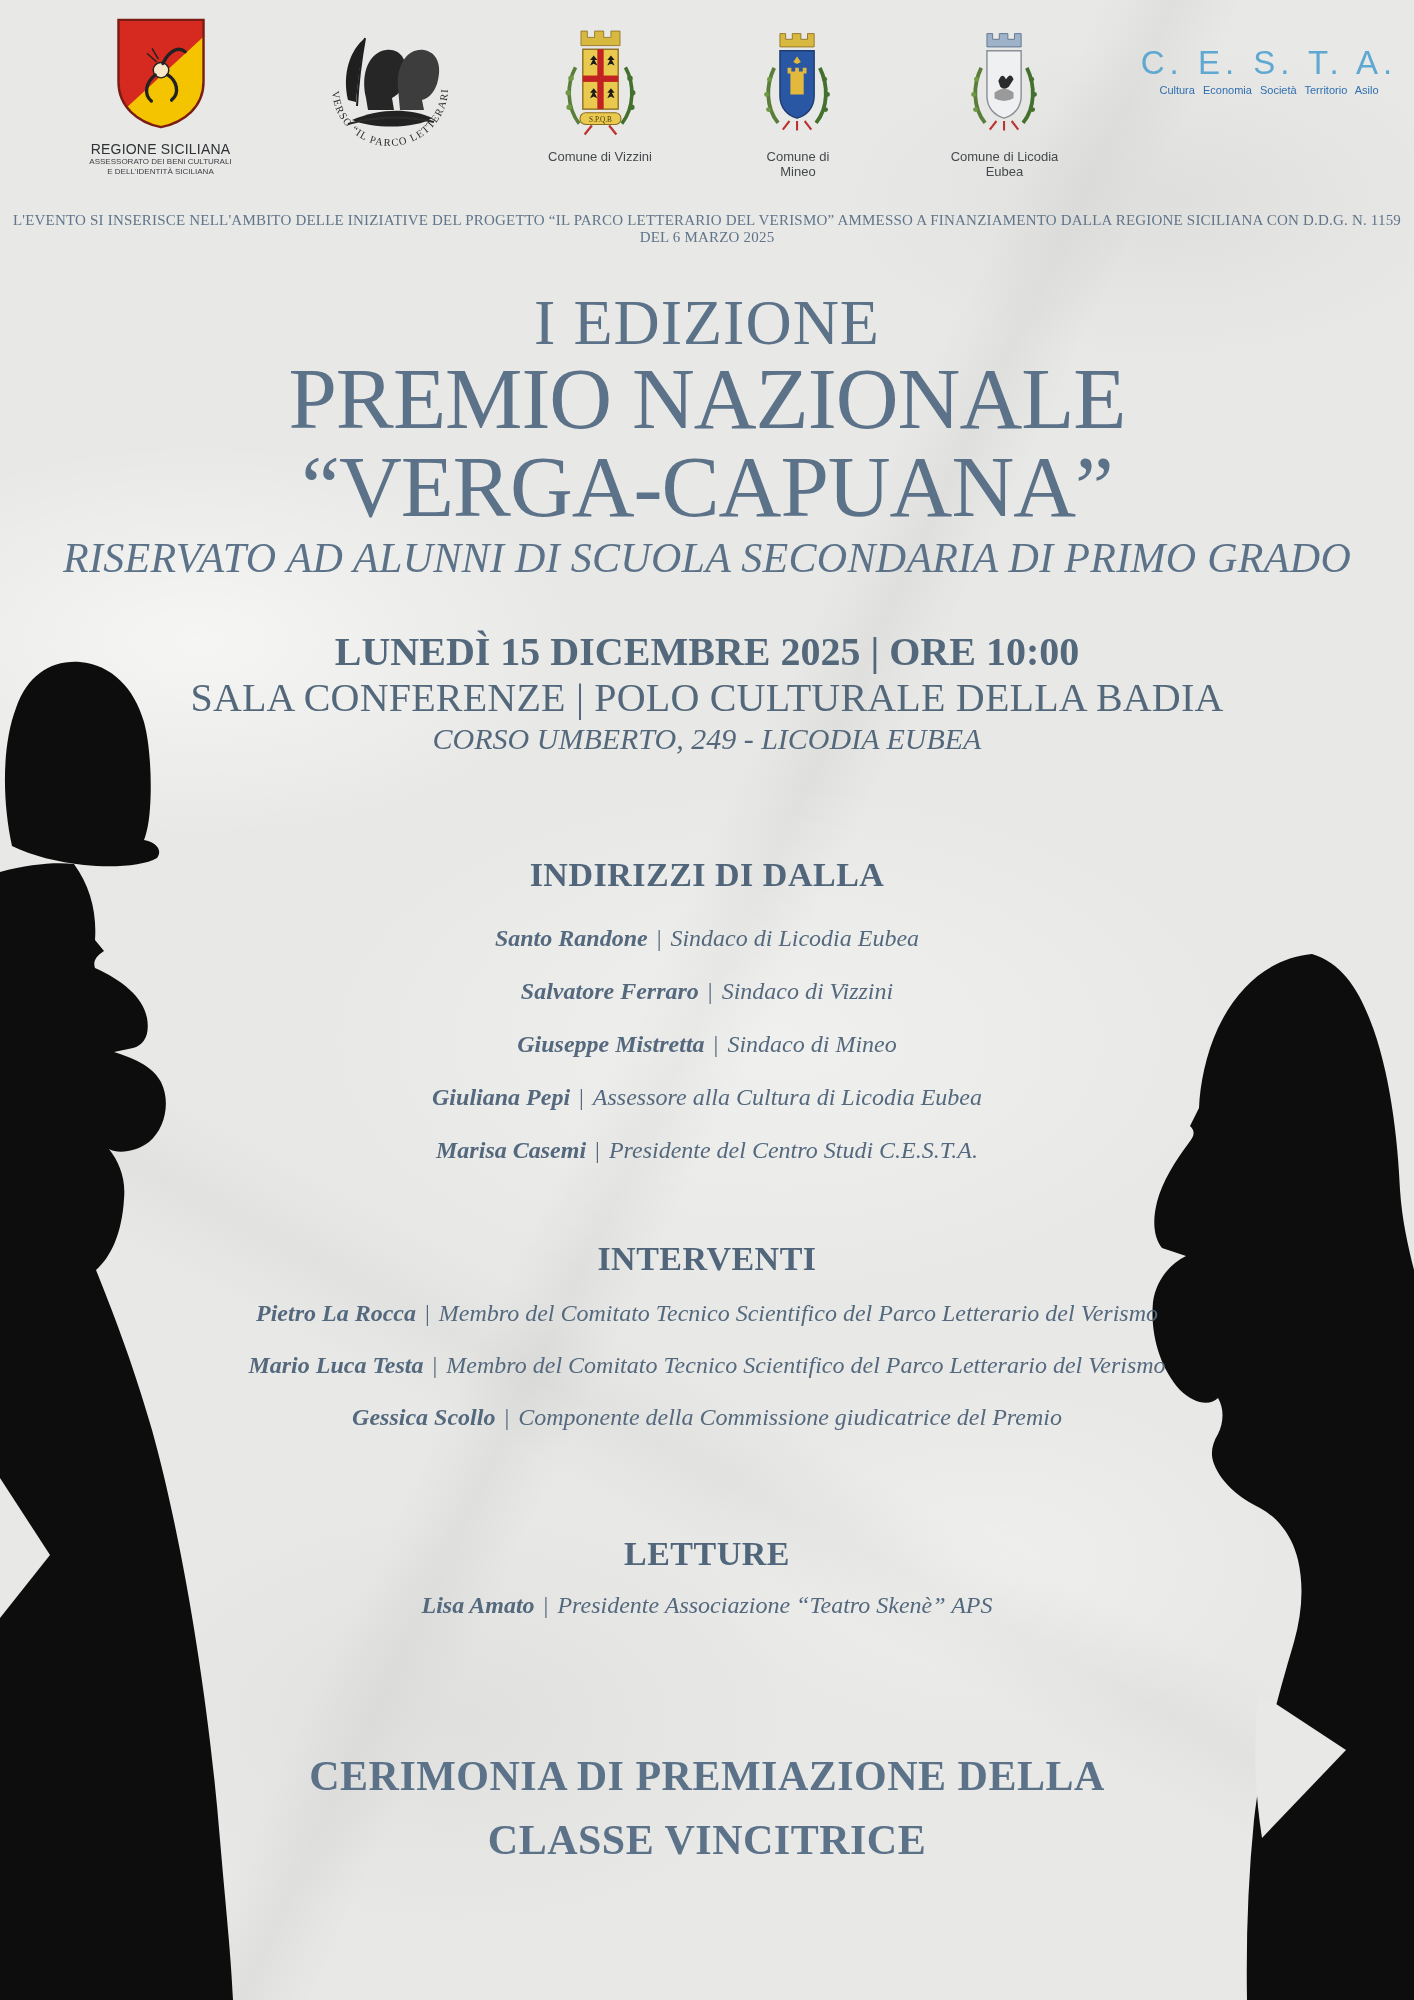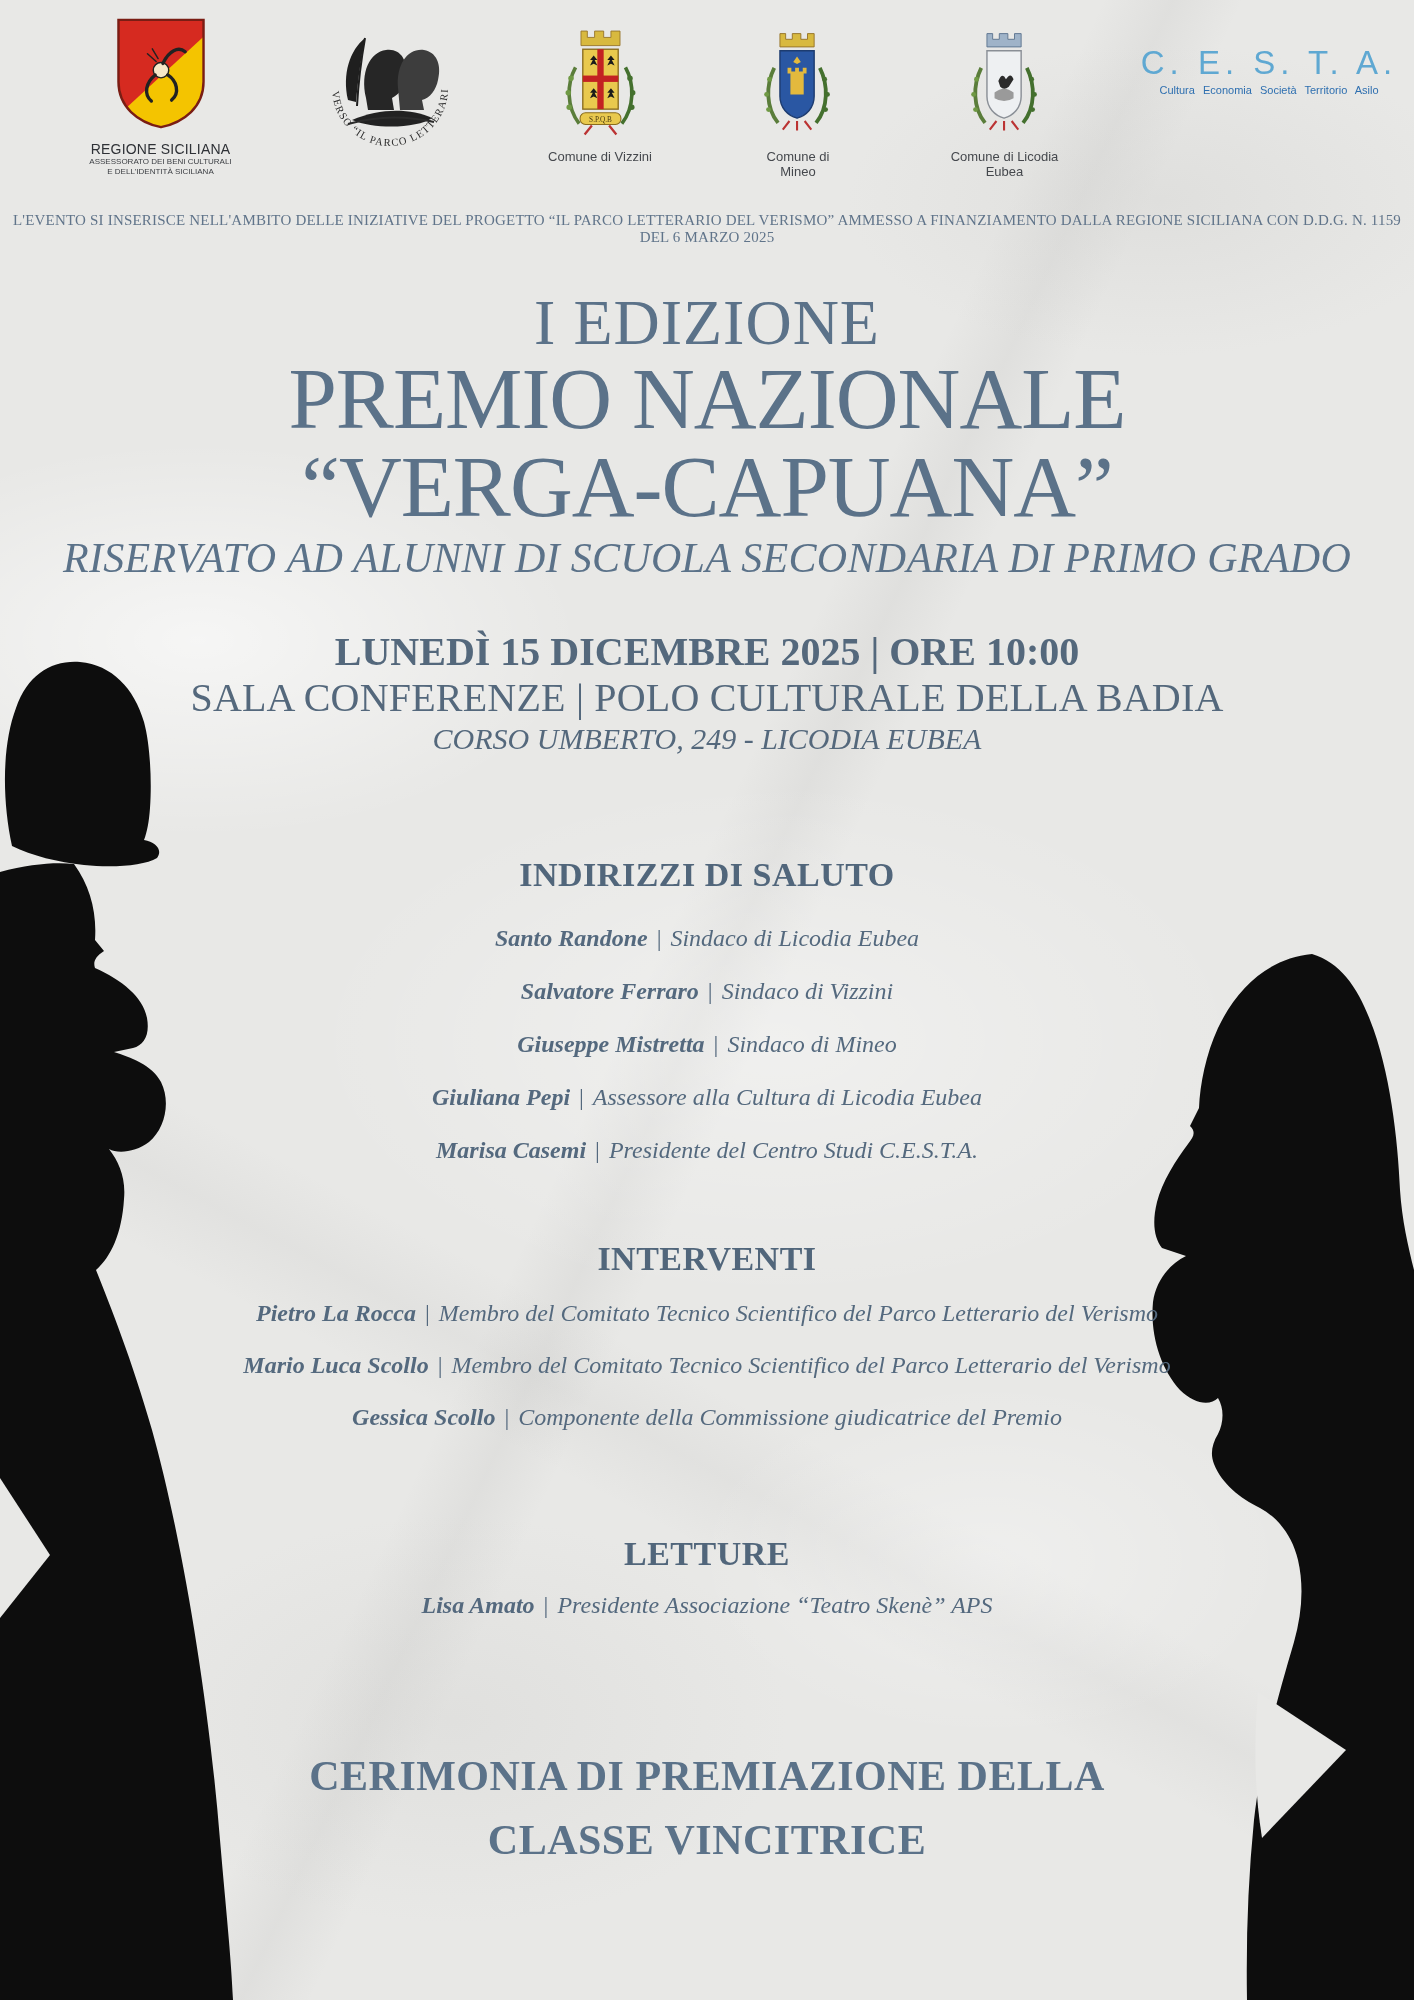--- a/index.html
+++ b/index.html
@@ -178,21 +178,21 @@
 
 <div class="ctr edition">I EDIZIONE</div>
 <div class="ctr title1">PREMIO NAZIONALE</div>
 <div class="ctr title2">“VERGA-CAPUANA”</div>
 <div class="ctr subtitle">RISERVATO AD ALUNNI DI SCUOLA SECONDARIA DI PRIMO GRADO</div>
 
 <div class="ctr datetime">LUNEDÌ 15 DICEMBRE 2025 | ORE 10:00</div>
 <div class="ctr venue">SALA CONFERENZE | POLO CULTURALE DELLA BADIA</div>
 <div class="ctr address">CORSO UMBERTO, 249 - LICODIA EUBEA</div>
 
-<div class="ctr heading" style="top:856px">INDIRIZZI DI SALUTO</div>
+<div class="ctr heading" style="top:856px">INDIRIZZI DI DALLA</div>
 
 <div class="entry" style="top:925px">
   <span class="nm">Santo Randone</span><span class="sep">|</span><span class="rl">Sindaco di Licodia Eubea</span>
 </div>
 <div class="entry" style="top:978px">
   <span class="nm">Salvatore Ferraro</span><span class="sep">|</span><span class="rl">Sindaco di Vizzini</span>
 </div>
 <div class="entry" style="top:1031px">
   <span class="nm">Giuseppe Mistretta</span><span class="sep">|</span><span class="rl">Sindaco di Mineo</span>
 </div>
@@ -202,21 +202,21 @@
 <div class="entry" style="top:1137px">
   <span class="nm">Marisa Casemi</span><span class="sep">|</span><span class="rl">Presidente del Centro Studi C.E.S.T.A.</span>
 </div>
 
 <div class="ctr heading" style="top:1240px">INTERVENTI</div>
 
 <div class="entry" style="top:1300px">
   <span class="nm">Pietro La Rocca</span><span class="sep">|</span><span class="rl">Membro del Comitato Tecnico Scientifico del Parco Letterario del Verismo</span>
 </div>
 <div class="entry" style="top:1352px">
-  <span class="nm">Mario Luca Scollo</span><span class="sep">|</span><span class="rl">Membro del Comitato Tecnico Scientifico del Parco Letterario del Verismo</span>
+  <span class="nm">Mario Luca Testa</span><span class="sep">|</span><span class="rl">Membro del Comitato Tecnico Scientifico del Parco Letterario del Verismo</span>
 </div>
 <div class="entry" style="top:1404px">
   <span class="nm">Gessica Scollo</span><span class="sep">|</span><span class="rl">Componente della Commissione giudicatrice del Premio</span>
 </div>
 
 <div class="ctr heading" style="top:1535px">LETTURE</div>
 
 <div class="entry" style="top:1592px">
   <span class="nm">Lisa Amato</span><span class="sep">|</span><span class="rl">Presidente Associazione “Teatro Skenè” APS</span>
 </div>

